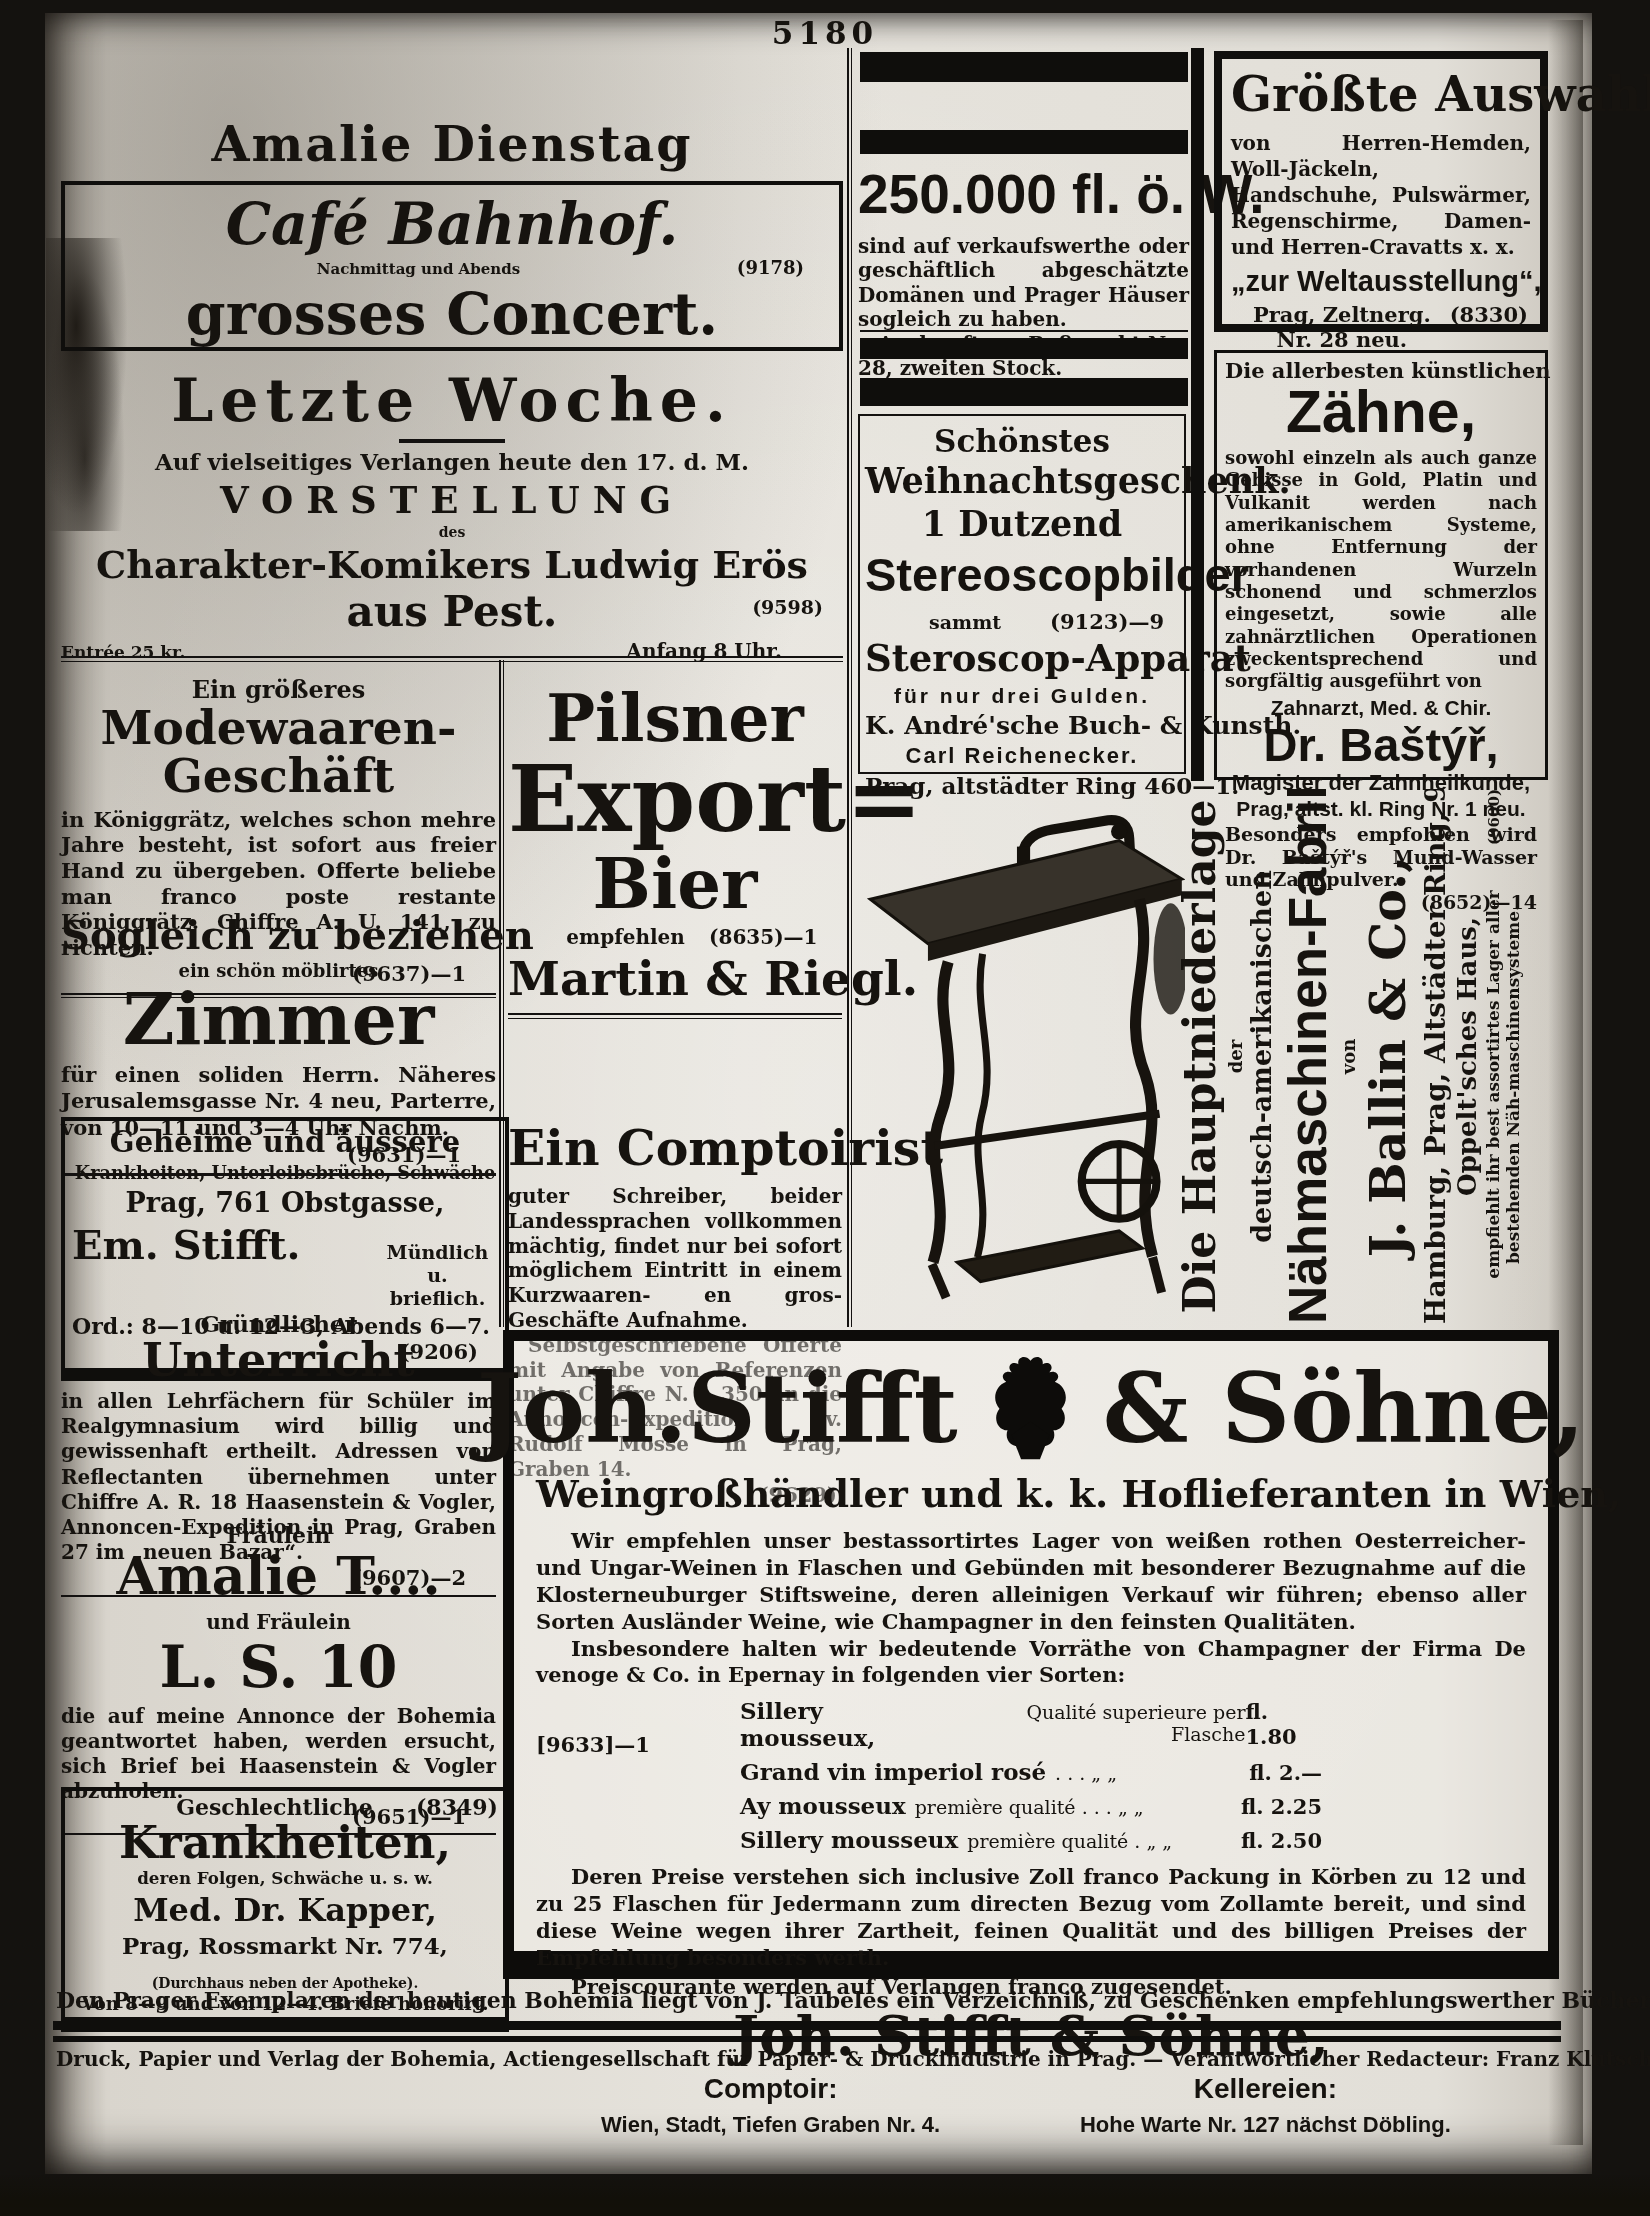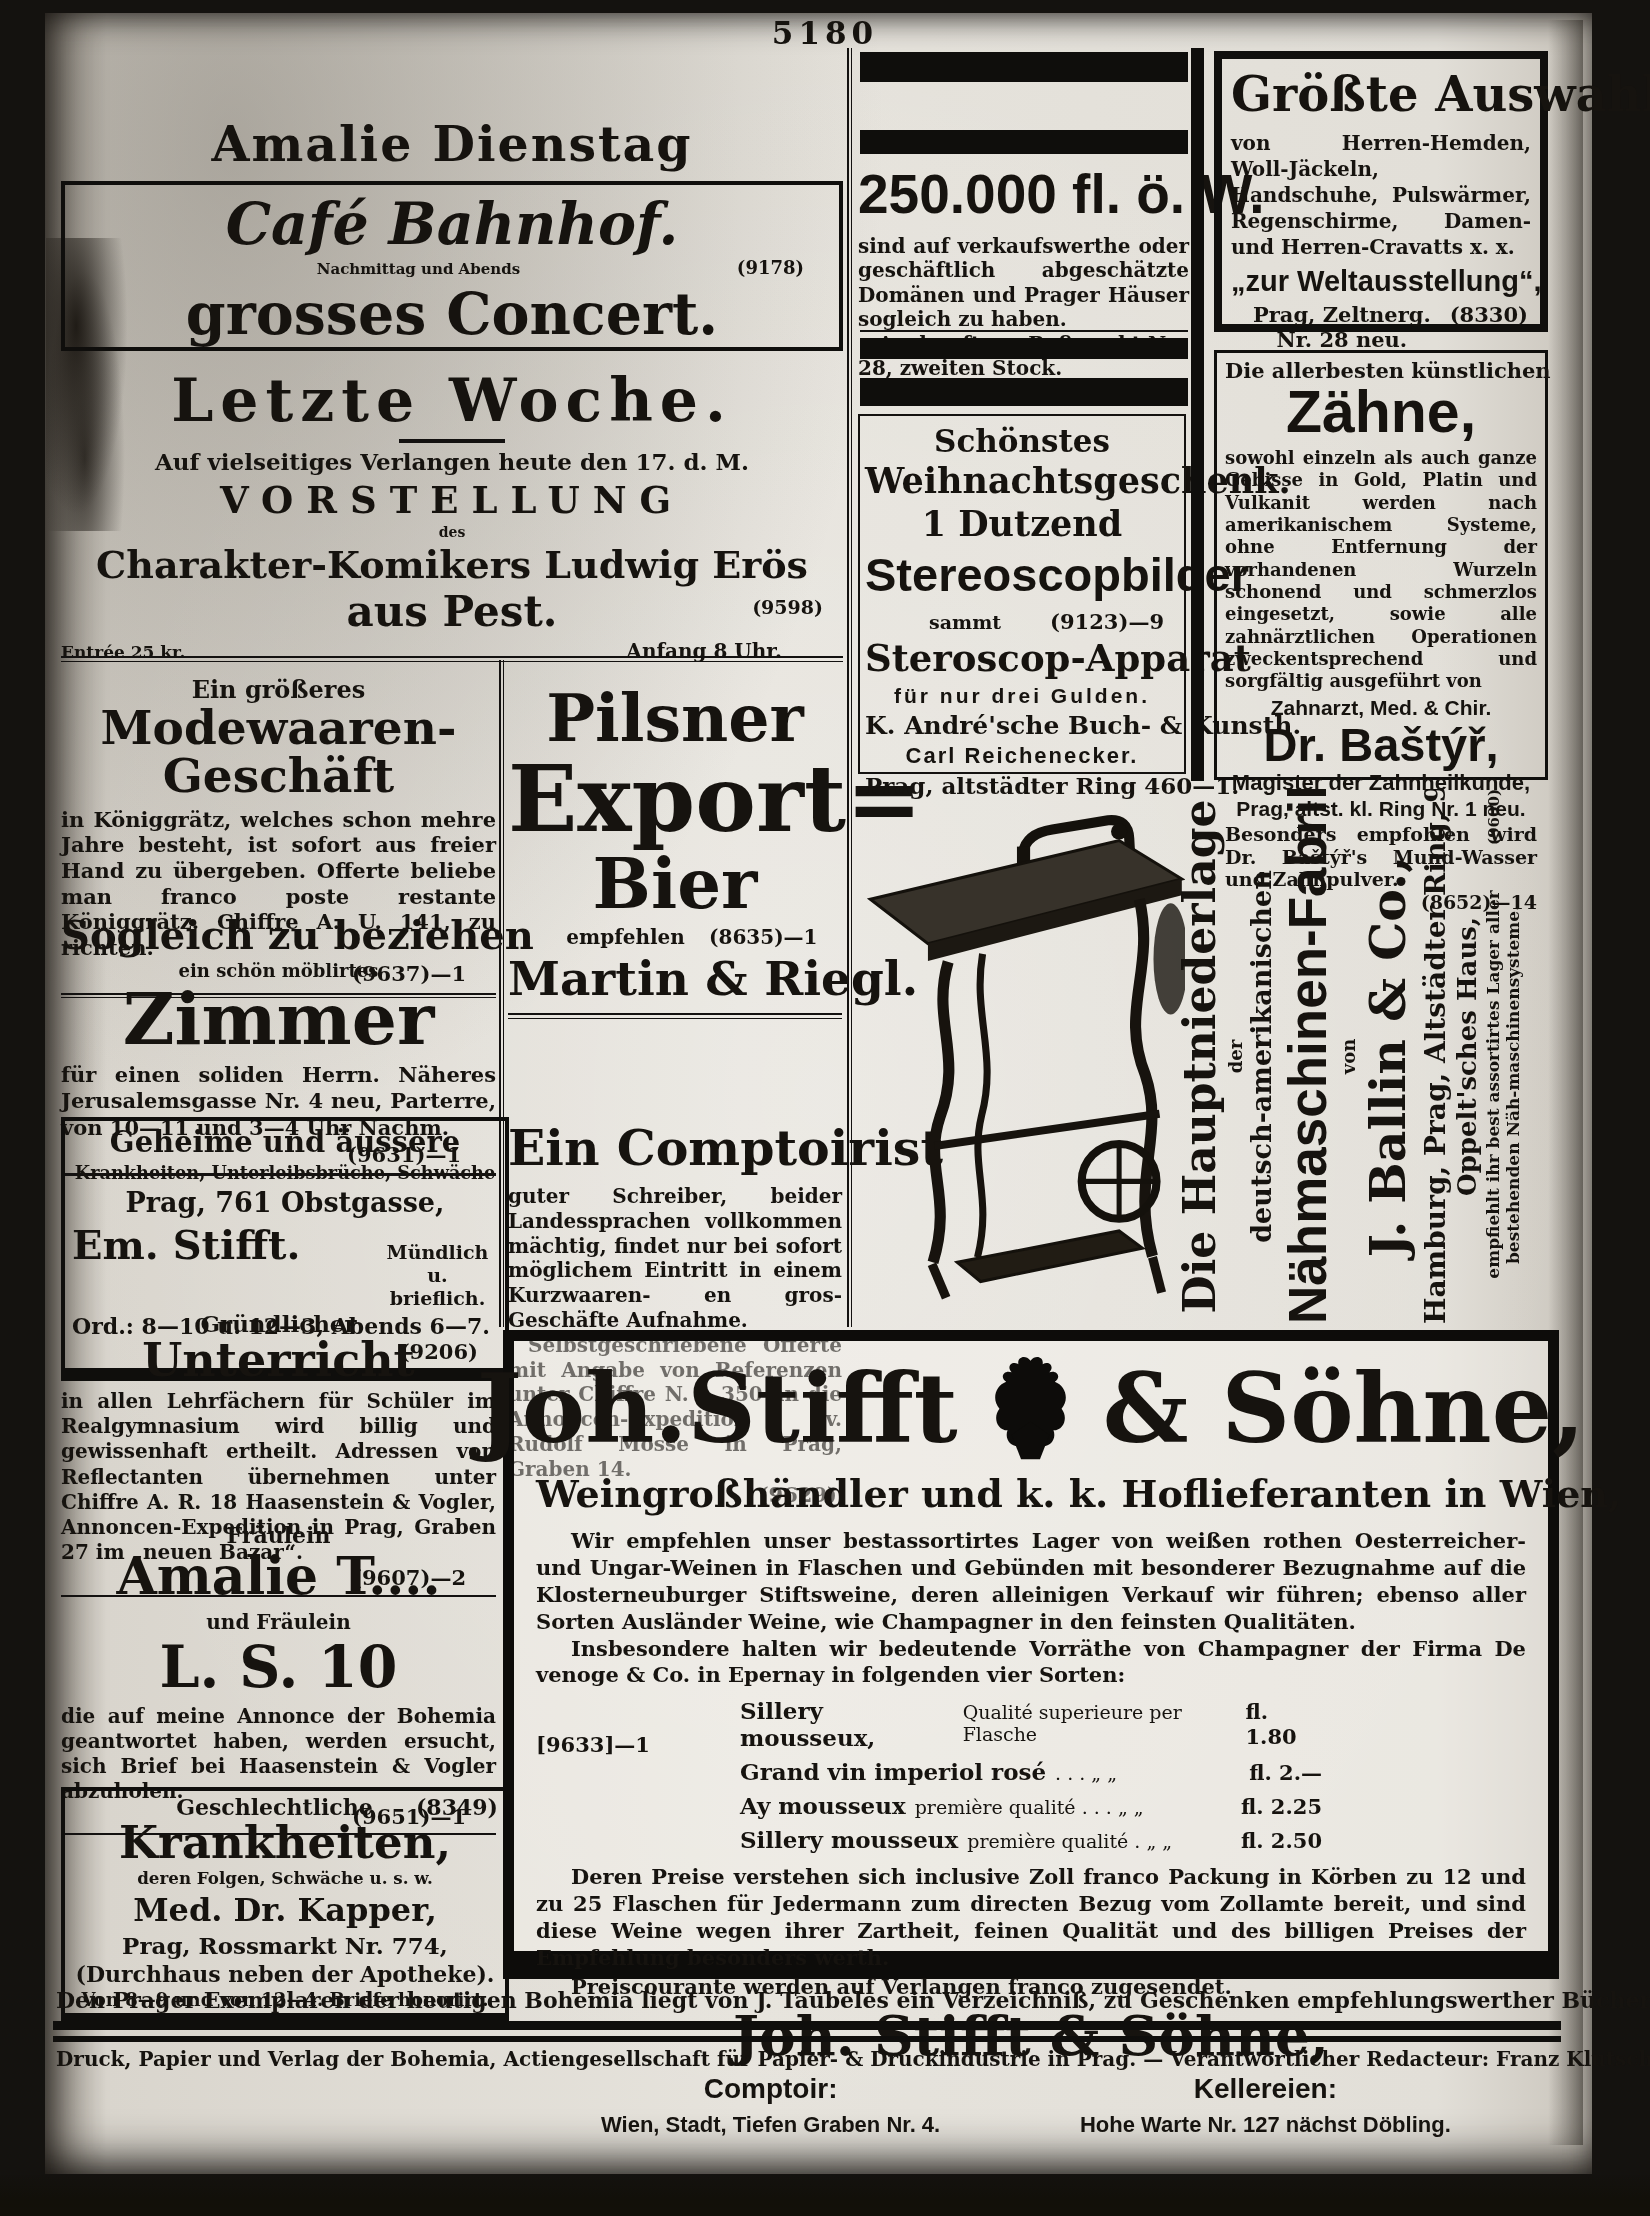--- a/index.html
+++ b/index.html
@@ -23,21 +23,21 @@
   .nw{white-space:nowrap;}
   .bar{background:#0f0e0c;}
   .box{border:4.6px solid #0f0e0c;}
   .hr2{height:2.5px;border-top:2.5px solid #131110;border-bottom:1.5px solid #131110;}
   .hr1{border-top:2px solid #131110;}
   .vline{border-left:2px solid #131110;border-right:1.5px solid #131110;width:2px;}
   .row{display:flex;justify-content:space-between;align-items:baseline;}
   .stain{pointer-events:none;}
   .prow{display:flex;align-items:baseline;}
   .prow .pn{font-weight:bold;font-size:23px;}
-  .prow .pd{font-size:19px;margin-left:9px;}
+  .prow .pd{font-size:19px;margin-left:9px;text-align:right;}
   .prow .pp{font-size:21px;font-weight:bold;margin-left:auto;}
   .rot{transform:translateY(535px) rotate(-90deg);transform-origin:0 0;position:absolute;left:0;top:0;width:535px;height:383px;text-align:center;}
 </style>
 </head>
 <body>
 
 <div class="page">
   <div class="paper"></div>
 
   <div class="abs stain" style="left:46px;top:238px;width:86px;height:293px;background:radial-gradient(ellipse at 35% 30%,rgba(22,18,13,.9),rgba(22,18,13,0) 65%),radial-gradient(ellipse at 45% 75%,rgba(22,18,13,.75),rgba(22,18,13,0) 60%);"></div>
@@ -131,21 +131,21 @@
   <section class="abs box" style="left:61px;top:1787px;width:426px;border-bottom-width:15px;padding:3px 7px;">
     <div class="row">
       <span style="width:61px;"></span>
       <span class="b" style="font-size:22px;">Geschlechtliche</span>
       <span class="b" style="font-size:22px;">(8349)</span>
     </div>
     <div class="ctr b nw" style="font-size:45px;line-height:1;">Krankheiten,</div>
     <div class="ctr b nw" style="font-size:16.7px;margin-top:3px;">deren Folgen, Schwäche u. s. w.</div>
     <div class="ctr b nw" style="font-size:32px;margin-top:3px;">Med. Dr. Kapper,</div>
     <div class="ctr b nw" style="font-size:23px;margin-top:3px;">Prag, Rossmarkt Nr. 774,</div>
-    <div class="ctr b nw" style="font-size:22px;margin-top:2px;">(Durchhaus neben der Apotheke).</div>
+    <div class="ctr b nw" style="font-size:14px;margin-top:16px;">(Durchhaus neben der Apotheke).</div>
     <div class="ctr b nw" style="font-size:18px;margin-top:2px;">Von 8—9 und von 12—4. Briefe honorirt.</div>
   </section>
 
   <section class="abs ctr" style="left:508px;top:684px;width:334px;">
     <div class="b" style="font-size:65px;line-height:1.05;">Pilsner</div>
     <div class="b" style="font-size:91px;line-height:1.05;">Export=</div>
     <div class="b" style="font-size:69px;line-height:1.05;">Bier</div>
     <div class="row" style="padding:0 10px;margin-top:5px;">
       <span style="flex:1"></span>
       <span class="b" style="font-size:20px;">empfehlen</span>

